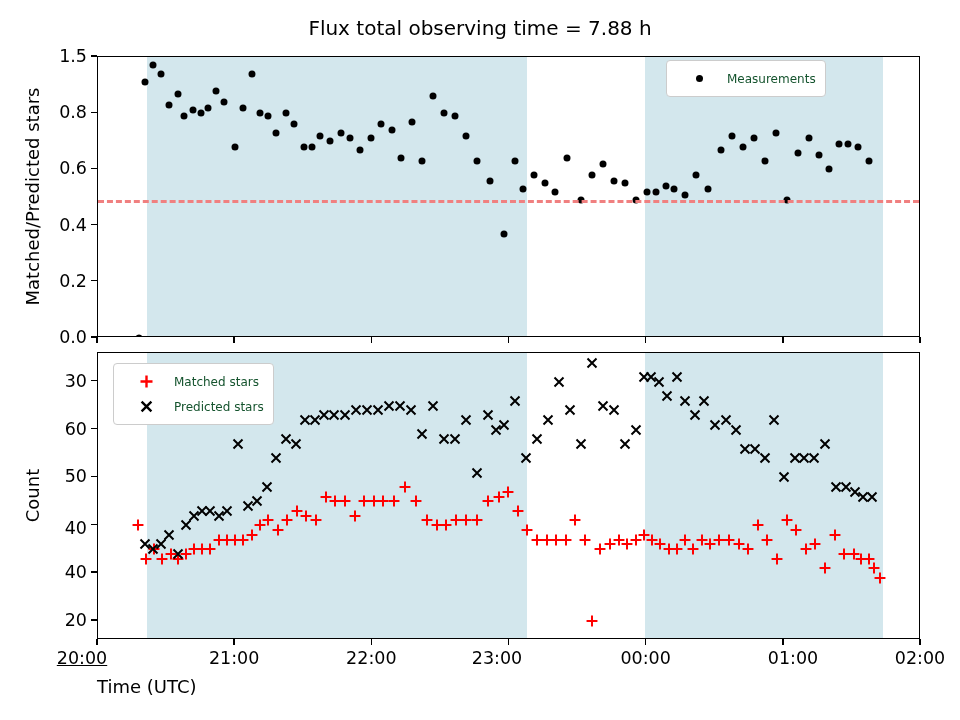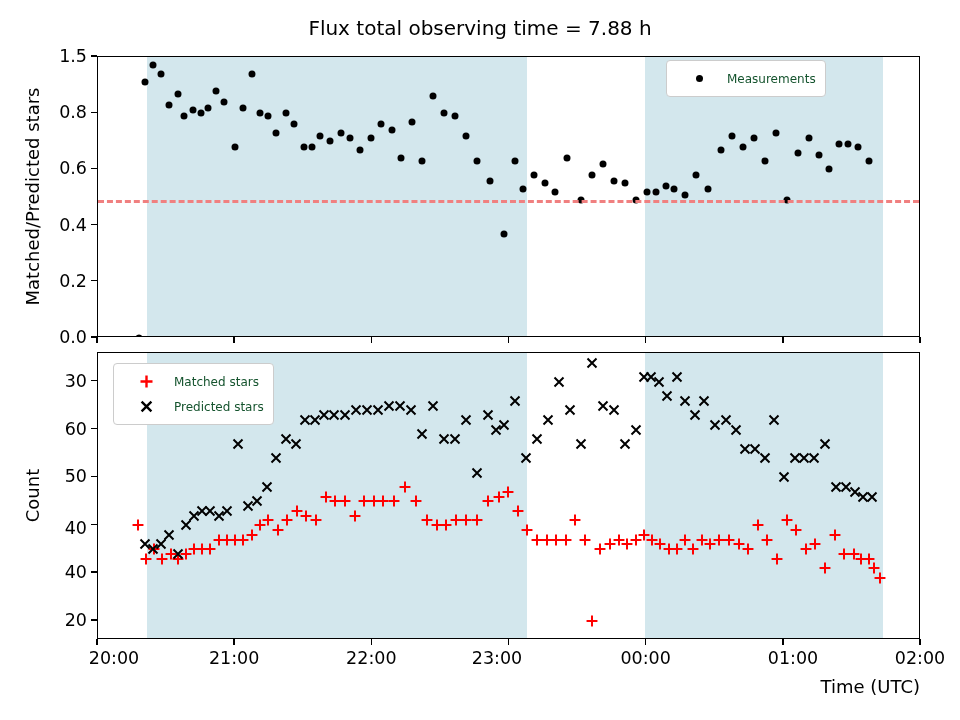--- a/index.html
+++ b/index.html
@@ -12,21 +12,21 @@
   .band{position:absolute;top:0;bottom:0;background:#d3e7ed;}
   .marker{position:absolute;transform:translate(-50%,-50%);}
   .dot{width:7px;height:7px;border-radius:50%;background:#000;}
   .cross,.plus{width:13px;height:13px;}
   .thresh{position:absolute;left:0;width:100%;height:0;border-top:3px dashed #f08080;}
   .ytick-lab{position:absolute;text-align:right;font-size:17.5px;transform:translateY(-50%);}
   .xtick-lab{position:absolute;text-align:center;font-size:17.5px;}
   .tick-v{position:absolute;width:1.4px;background:#000;}
   .tick-h{position:absolute;height:1.4px;background:#000;}
   .ylabel{position:absolute;font-size:18px;transform-origin:0 0;transform:rotate(-90deg);white-space:nowrap;}
-  .xlabel{position:absolute;font-size:18px;text-align:right;}
+  .xlabel{position:absolute;font-size:18px;text-align:left;}
   .legend{position:absolute;background:#fff;border:1px solid #ccc;border-radius:4px;padding:5px 9px;}
   .legend-row{display:flex;align-items:center;height:25px;}
   .legend-key{width:46px;display:flex;align-items:center;justify-content:center;}
   .legend-lab{font-size:12px;color:#14532d;padding-left:5px;white-space:nowrap;}
   .dash-key{width:38px;height:0;border-top:3px dashed #f08080;}
 </style>
 </head>
 <body>
 
 <div id="root">
@@ -645,21 +645,21 @@
     <div class="tick-h" style="left: 91px; top: 523.5px; width: 6px;"></div>
     <div class="ytick-lab" style="left: 10px; width: 77px; top: 528px;">40</div>
     <div class="tick-h" style="left: 91px; top: 475.667px; width: 6px;"></div>
     <div class="ytick-lab" style="left: 10px; width: 77px; top: 476.367px;">50</div>
     <div class="tick-h" style="left: 91px; top: 427.833px; width: 6px;"></div>
     <div class="ytick-lab" style="left: 10px; width: 77px; top: 428.533px; text-align: right;">60</div>
     <div class="tick-h" style="left: 91px; top: 380px; width: 6px;"></div>
     <div class="ytick-lab" style="left: 10px; width: 77px; top: 380.7px;">30</div>
     <div class="tick-v" style="left: 96.3px; top: 337px; height: 6px;"></div>
     <div class="tick-v" style="left: 96.3px; top: 639px; height: 6px;"></div>
-    <div class="xtick-lab" style="left: 64px; width: 100px; top: 648px;">20:00</div>
+    <div class="xtick-lab" style="left: 32px; width: 100px; top: 648px; text-decoration: underline;">20:00</div>
     <div class="tick-v" style="left: 233.467px; top: 337px; height: 6px;"></div>
     <div class="tick-v" style="left: 233.467px; top: 639px; height: 6px;"></div>
     <div class="xtick-lab" style="left: 184.167px; width: 100px; top: 648px;">21:00</div>
     <div class="tick-v" style="left: 370.633px; top: 337px; height: 6px;"></div>
     <div class="tick-v" style="left: 370.633px; top: 639px; height: 6px;"></div>
     <div class="xtick-lab" style="left: 321.333px; width: 100px; top: 648px;">22:00</div>
     <div class="tick-v" style="left: 507.8px; top: 337px; height: 6px;"></div>
     <div class="tick-v" style="left: 507.8px; top: 639px; height: 6px;"></div>
     <div class="xtick-lab" style="left: 447px; width: 100px; top: 648px;">23:00</div>
     <div class="tick-v" style="left: 644.967px; top: 337px; height: 6px;"></div>

